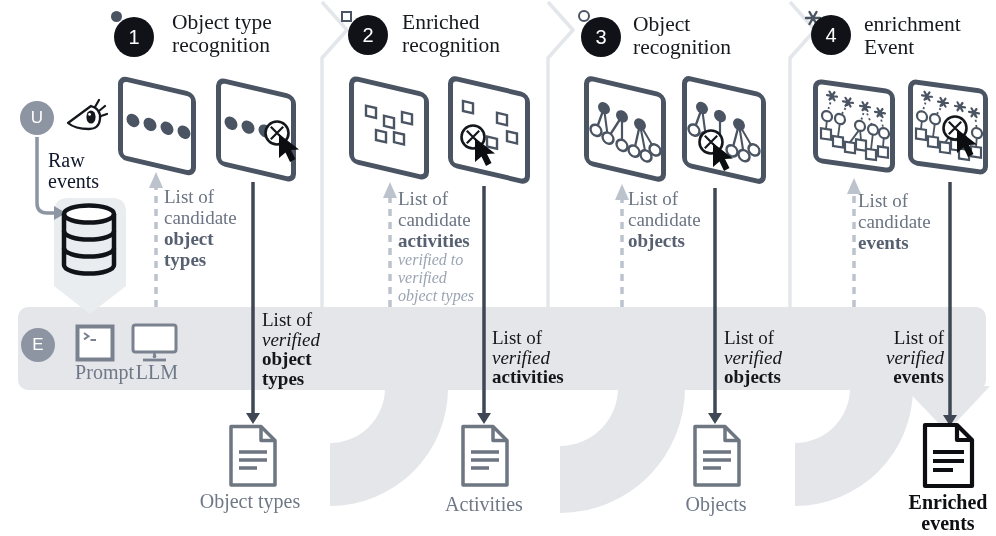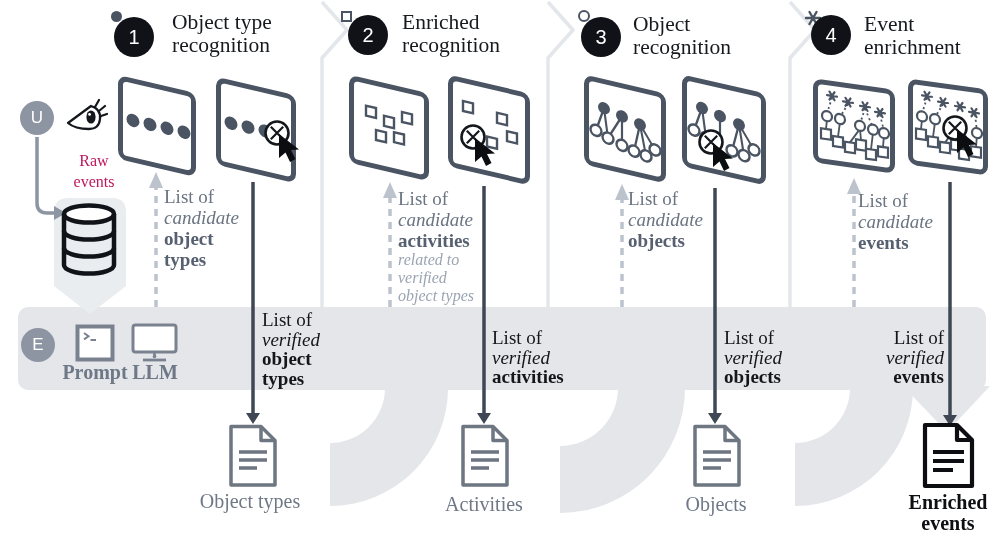--- a/index.html
+++ b/index.html
@@ -21,30 +21,30 @@
   .panel{position:absolute;background:#ffffff;border:5px solid #4a5462;border-radius:9px;transform:skewY(13deg);}
   .panel.flat{transform:skewY(8deg);}
 
   
   .actor{position:absolute;width:34px;height:34px;border-radius:50%;background:#8d95a3;color:#ffffff;
          display:flex;align-items:center;justify-content:center;
          font-family:"Liberation Sans","DejaVu Sans",sans-serif;font-size:17px;}
 
   
   .cand{position:absolute;font-size:19px;line-height:21px;color:#6a7482;}
-  .cand .it{font-style:italic;}
+  .cand .it{}
   .cand .b{font-weight:bold;color:#566070;}
   .note{font-size:16px;line-height:18px;font-style:italic;color:#9aa4b2;}
   .ver{position:absolute;font-size:19px;line-height:19.5px;color:#14171a;}
   .ver .it{font-style:italic;}
   .ver .b{font-weight:bold;}
   .doclabel{position:absolute;width:110px;text-align:center;font-size:20px;line-height:21px;color:#6e7886;}
   .doclabel.black{color:#0d0f12;font-weight:bold;}
-  .softlabel{position:absolute;font-size:16px;line-height:21px;color:#be185d;text-align:center;}
-  .toollabel{position:absolute;font-size:20px;color:#6e7886;text-align:center;font-weight:bold;}
+  .softlabel{position:absolute;font-size:20px;line-height:21px;color:#0f172a;text-align:left;}
+  .toollabel{position:absolute;font-size:20px;color:#6e7886;text-align:right;}
 </style>
 </head>
 <body>
 
 <div id="canvas">
 
   <svg class="abs" width="996" height="536" style="left:0;top:0">
 
     <g fill="none" stroke="#e3e6ea" stroke-width="3.5" stroke-linejoin="round">
       <path d="M322,2 L347,30 L322,58 L322,307"></path>
@@ -203,21 +203,21 @@
           <rect x="34" y="48" width="10" height="10"></rect>
     </g>
       </svg>
   </div>
 
   <div class="cand" style="left:398px;top:188px">
     <div>List of</div>
     <div class="it">candidate</div>
     <div class="b">activities</div>
     <div class="note">
-      <div>related to</div>
+      <div>verified to</div>
       <div>verified</div>
       <div>object types</div>
     </div>
   </div>
   <div class="ver" style="left:492px;top:328px">
     <div>List of</div>
     <div class="it">verified</div>
     <div class="b">activities</div>
   </div>
 
@@ -279,22 +279,22 @@
     <div class="b">objects</div>
   </div>
 
   <svg class="abs" width="18" height="18" style="left:804px;top:9px">
     <g stroke="#4a5462" stroke-width="2.4" stroke-linecap="round">
       <path d="M2,9 H16 M5.5,3 L12.5,15 M12.5,3 L5.5,15"></path>
     </g>
   </svg>
   <div class="badge" style="left:811px;top:15px">4</div>
   <div class="title" style="left:864px;top:13px">
-    <div>Event</div>
-      <div>enrichment</div>
+    <div>enrichment</div>
+      <div>Event</div>
   </div>
 
   <div class="panel flat" style="left:813px;top:84px;width:72px;height:74px">
     <svg width="72" height="74">
       <g stroke="#4a5462" stroke-width="1.8" stroke-dasharray="2 3" fill="none">
         <path d="M14,12 L9,28 M30,16 L22,30 M47,18 L42,34 M47,18 L55,36 M62,22 L66,38"></path>
       </g>
       <g stroke="#4a5462" stroke-width="1.8" fill="none">
         <path d="M9,34 L8,44 M22,35 L20,50 M42,39 L32,54 M42,39 L43,50 M55,41 L53,58 M66,42 L65,54"></path>
       </g>

